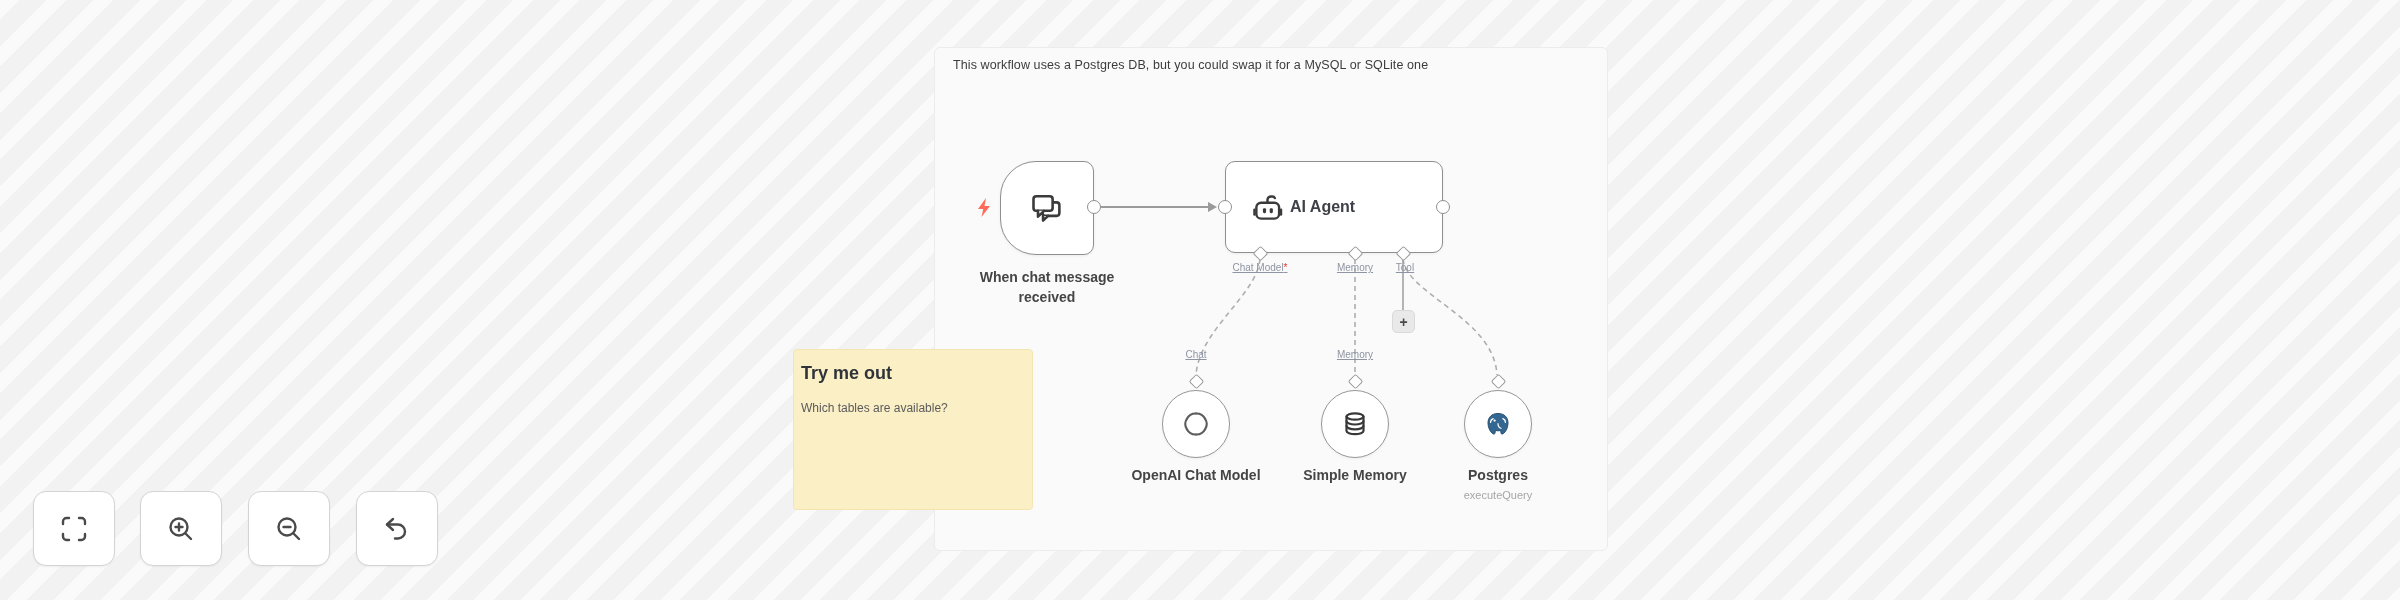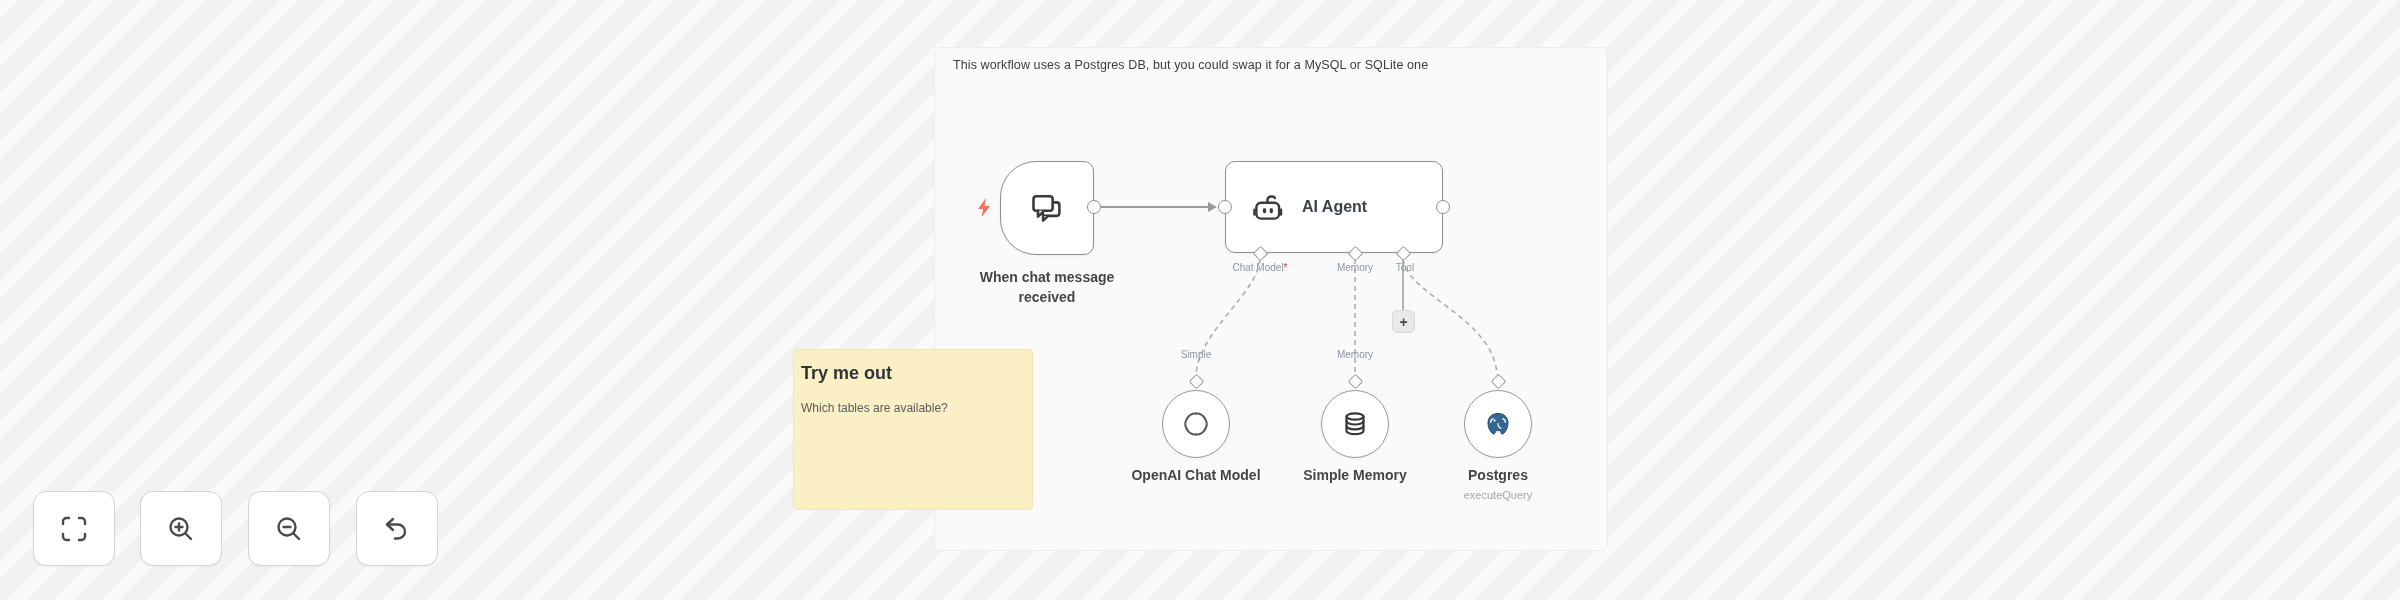--- a/index.html
+++ b/index.html
@@ -20,36 +20,36 @@
     font-weight:500;letter-spacing:.1px;
   }
   .wires{position:absolute;left:0;top:0;z-index:2;pointer-events:none;}
   .node{
     position:absolute;background:#ffffff;border:1.6px solid #8f8f8f;
     box-shadow:0 1px 3px rgba(0,0,0,.06);z-index:3;box-sizing:border-box;
   }
   .node-trigger{left:1000px;top:161px;width:94px;height:94px;border-radius:36px 10px 10px 36px;
     display:flex;align-items:center;justify-content:center;}
   .node-agent{left:1225px;top:161px;width:218px;height:92px;border-radius:10px;
-    display:flex;align-items:center;padding-left:24px;gap:16px;}
+    display:flex;align-items:center;padding-left:24px;gap:4px;}
   .agent-title{font-size:16px;font-weight:600;color:#3e4248;}
   .port-circle{
     position:absolute;width:14px;height:14px;border-radius:50%;
     background:#fff;border:1.8px solid #8f8f8f;z-index:4;box-sizing:border-box;
   }
   .diamond{
     position:absolute;width:11px;height:11px;background:#fff;border:1.6px solid #979797;
     transform:rotate(45deg);z-index:4;box-sizing:border-box;border-radius:2px;
   }
   .node-label{
     position:absolute;z-index:3;text-align:center;font-size:14px;font-weight:600;
     color:#454545;line-height:1.4;
   }
   .port-label{
-    position:absolute;z-index:3;text-align:center;font-size:10px;color:#8e94a2;font-weight:500;
+    position:absolute;z-index:3;text-align:center;font-size:10px;color:#8e94a2;font-weight:500;text-decoration:underline;
   }
   .req-star{color:#e0342b;}
   .sub-circle{
     position:absolute;width:68px;height:68px;border-radius:50%;background:#fff;
     border:1.6px solid #979797;z-index:3;display:flex;align-items:center;justify-content:center;
     box-sizing:border-box;box-shadow:0 1px 3px rgba(0,0,0,.05);
   }
   .sub-subtitle{
     position:absolute;z-index:3;text-align:center;font-size:11px;color:#a6a6a6;
   }
@@ -133,21 +133,21 @@
   <div class="diamond" style="left:1397.5px;top:247.5px;"></div>
 
   <div class="port-label" style="left:1200px;top:262px;width:120px;">
     <span>Chat Model</span><span class="req-star">*</span>
   </div>
   <div class="port-label" style="left:1315px;top:262px;width:80px;">Memory</div>
   <div class="port-label" style="left:1375px;top:262px;width:60px;">Tool</div>
 
   <div class="plus-btn">+</div>
 
-  <div class="port-label" style="left:1146px;top:349px;width:100px;">Simple</div>
+  <div class="port-label" style="left:1146px;top:349px;width:100px;">Chat</div>
   <div class="port-label" style="left:1305px;top:349px;width:100px;">Memory</div>
 
   <div class="diamond" style="left:1190.5px;top:375.5px;"></div>
   <div class="diamond" style="left:1349.5px;top:375.5px;"></div>
   <div class="diamond" style="left:1492.5px;top:375.5px;"></div>
 
   <div class="sub-circle" style="left:1162px;top:390px;">
     <svg width="30" height="30" viewBox="-15 -15 30 30">
       <g stroke="#5c5c5c" stroke-width="2.1" fill="none" stroke-linecap="round">
         <path d="M0,-10.5 A9.8,9.8 0 0 1 9.1,-5.25"></path>

